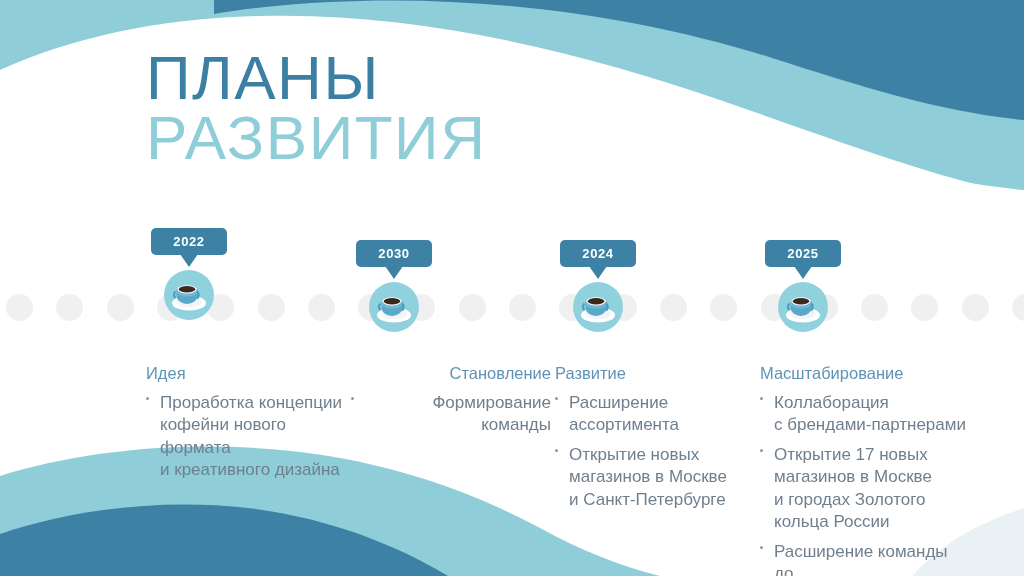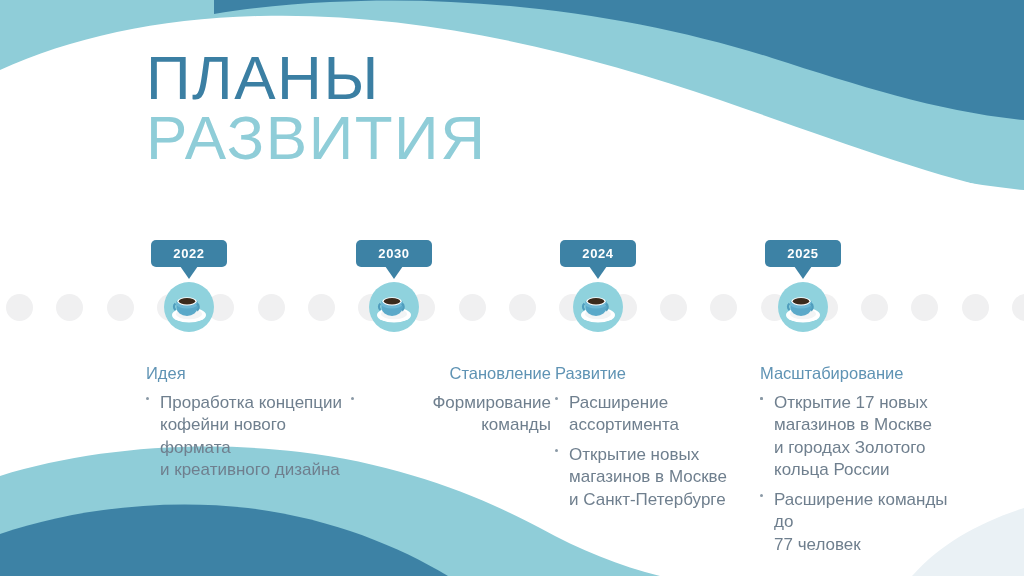--- a/index.html
+++ b/index.html
@@ -191,21 +191,21 @@
       <div class="track-dot" style="left: 710.2px; background: rgb(240, 240, 241);"></div>
       <div class="track-dot" style="left: 760.5px; background: rgb(240, 240, 241);"></div>
       <div class="track-dot" style="left: 810.8px; background: rgb(240, 240, 241);"></div>
       <div class="track-dot" style="left: 861.1px; background: rgb(240, 240, 241);"></div>
       <div class="track-dot" style="left: 911.4px; background: rgb(240, 240, 241);"></div>
       <div class="track-dot" style="left: 961.7px; background: rgb(240, 240, 241);"></div>
       <div class="track-dot" style="left: 1012px; background: rgb(240, 240, 241);"></div>
     </div>
 
   <div id="milestones">
-      <div class="milestone" style="left: 151px; top: 240px; width: 76px; height: 100px;">
+      <div class="milestone" style="left: 151px; top: 228px; width: 76px; height: 100px;">
         <div class="year-badge" style="background: rgb(61, 130, 165);">2022</div>
         <div class="badge-pointer" style="border-top-color: rgb(61, 130, 165);"></div>
         <div class="coffee-icon" style="background: rgb(143, 210, 221);">
           <svg class="coffee-svg" viewBox="0 0 50 50">
             <ellipse cx="25" cy="33" rx="17" ry="7.5" fill="#ffffff"></ellipse>
             <ellipse cx="25" cy="32" rx="13" ry="5.2" fill="#f2f4f5"></ellipse>
             <path d="M12.5 19 h21 v6.5 a10.5 8.5 0 0 1 -21 0 Z" fill="#5aa9c9"></path>
             <path d="M12.5 19 h21 v3.4 a10.5 4 0 0 1 -21 0 Z" fill="#6fb9d6"></path>
             <ellipse cx="23" cy="19.3" rx="9.6" ry="4.1" fill="#ffffff"></ellipse>
             <ellipse cx="23" cy="19.3" rx="8.2" ry="3.2" fill="#3b2a1c"></ellipse>
@@ -285,21 +285,22 @@
           <li class="bullet-item" style="color: rgb(111, 127, 142);"><span class="bullet-dot"></span><span class="bullet-text">Расширение
 ассортимента</span></li>
           <li class="bullet-item" style="color: rgb(111, 127, 142);"><span class="bullet-dot"></span><span class="bullet-text">Открытие новых
 магазинов в Москве
 и Санкт-Петербурге</span></li>
         </ul>
       </div>
       <div class="column" style="left: 760px; top: 353px; width: 210px;">
         <div class="col-heading" style="color: rgb(95, 147, 180);">Масштабирование</div>
         <ul class="bullet-list">
-          <li class="bullet-item" style="color: rgb(111, 127, 142);"><span class="bullet-dot"></span></li>
+          <li class="bullet-item" style="color: rgb(111, 127, 142);"><span class="bullet-dot"></span><span class="bullet-text">Коллаборация
+с брендами-партнерами</span></li>
           <li class="bullet-item" style="color: rgb(111, 127, 142);"><span class="bullet-dot"></span><span class="bullet-text">Открытие 17 новых
 магазинов в Москве
 и городах Золотого
 кольца России</span></li>
           <li class="bullet-item" style="color: rgb(111, 127, 142);"><span class="bullet-dot"></span><span class="bullet-text">Расширение команды до
 77 человек</span></li>
         </ul>
       </div>
     </div>
 

